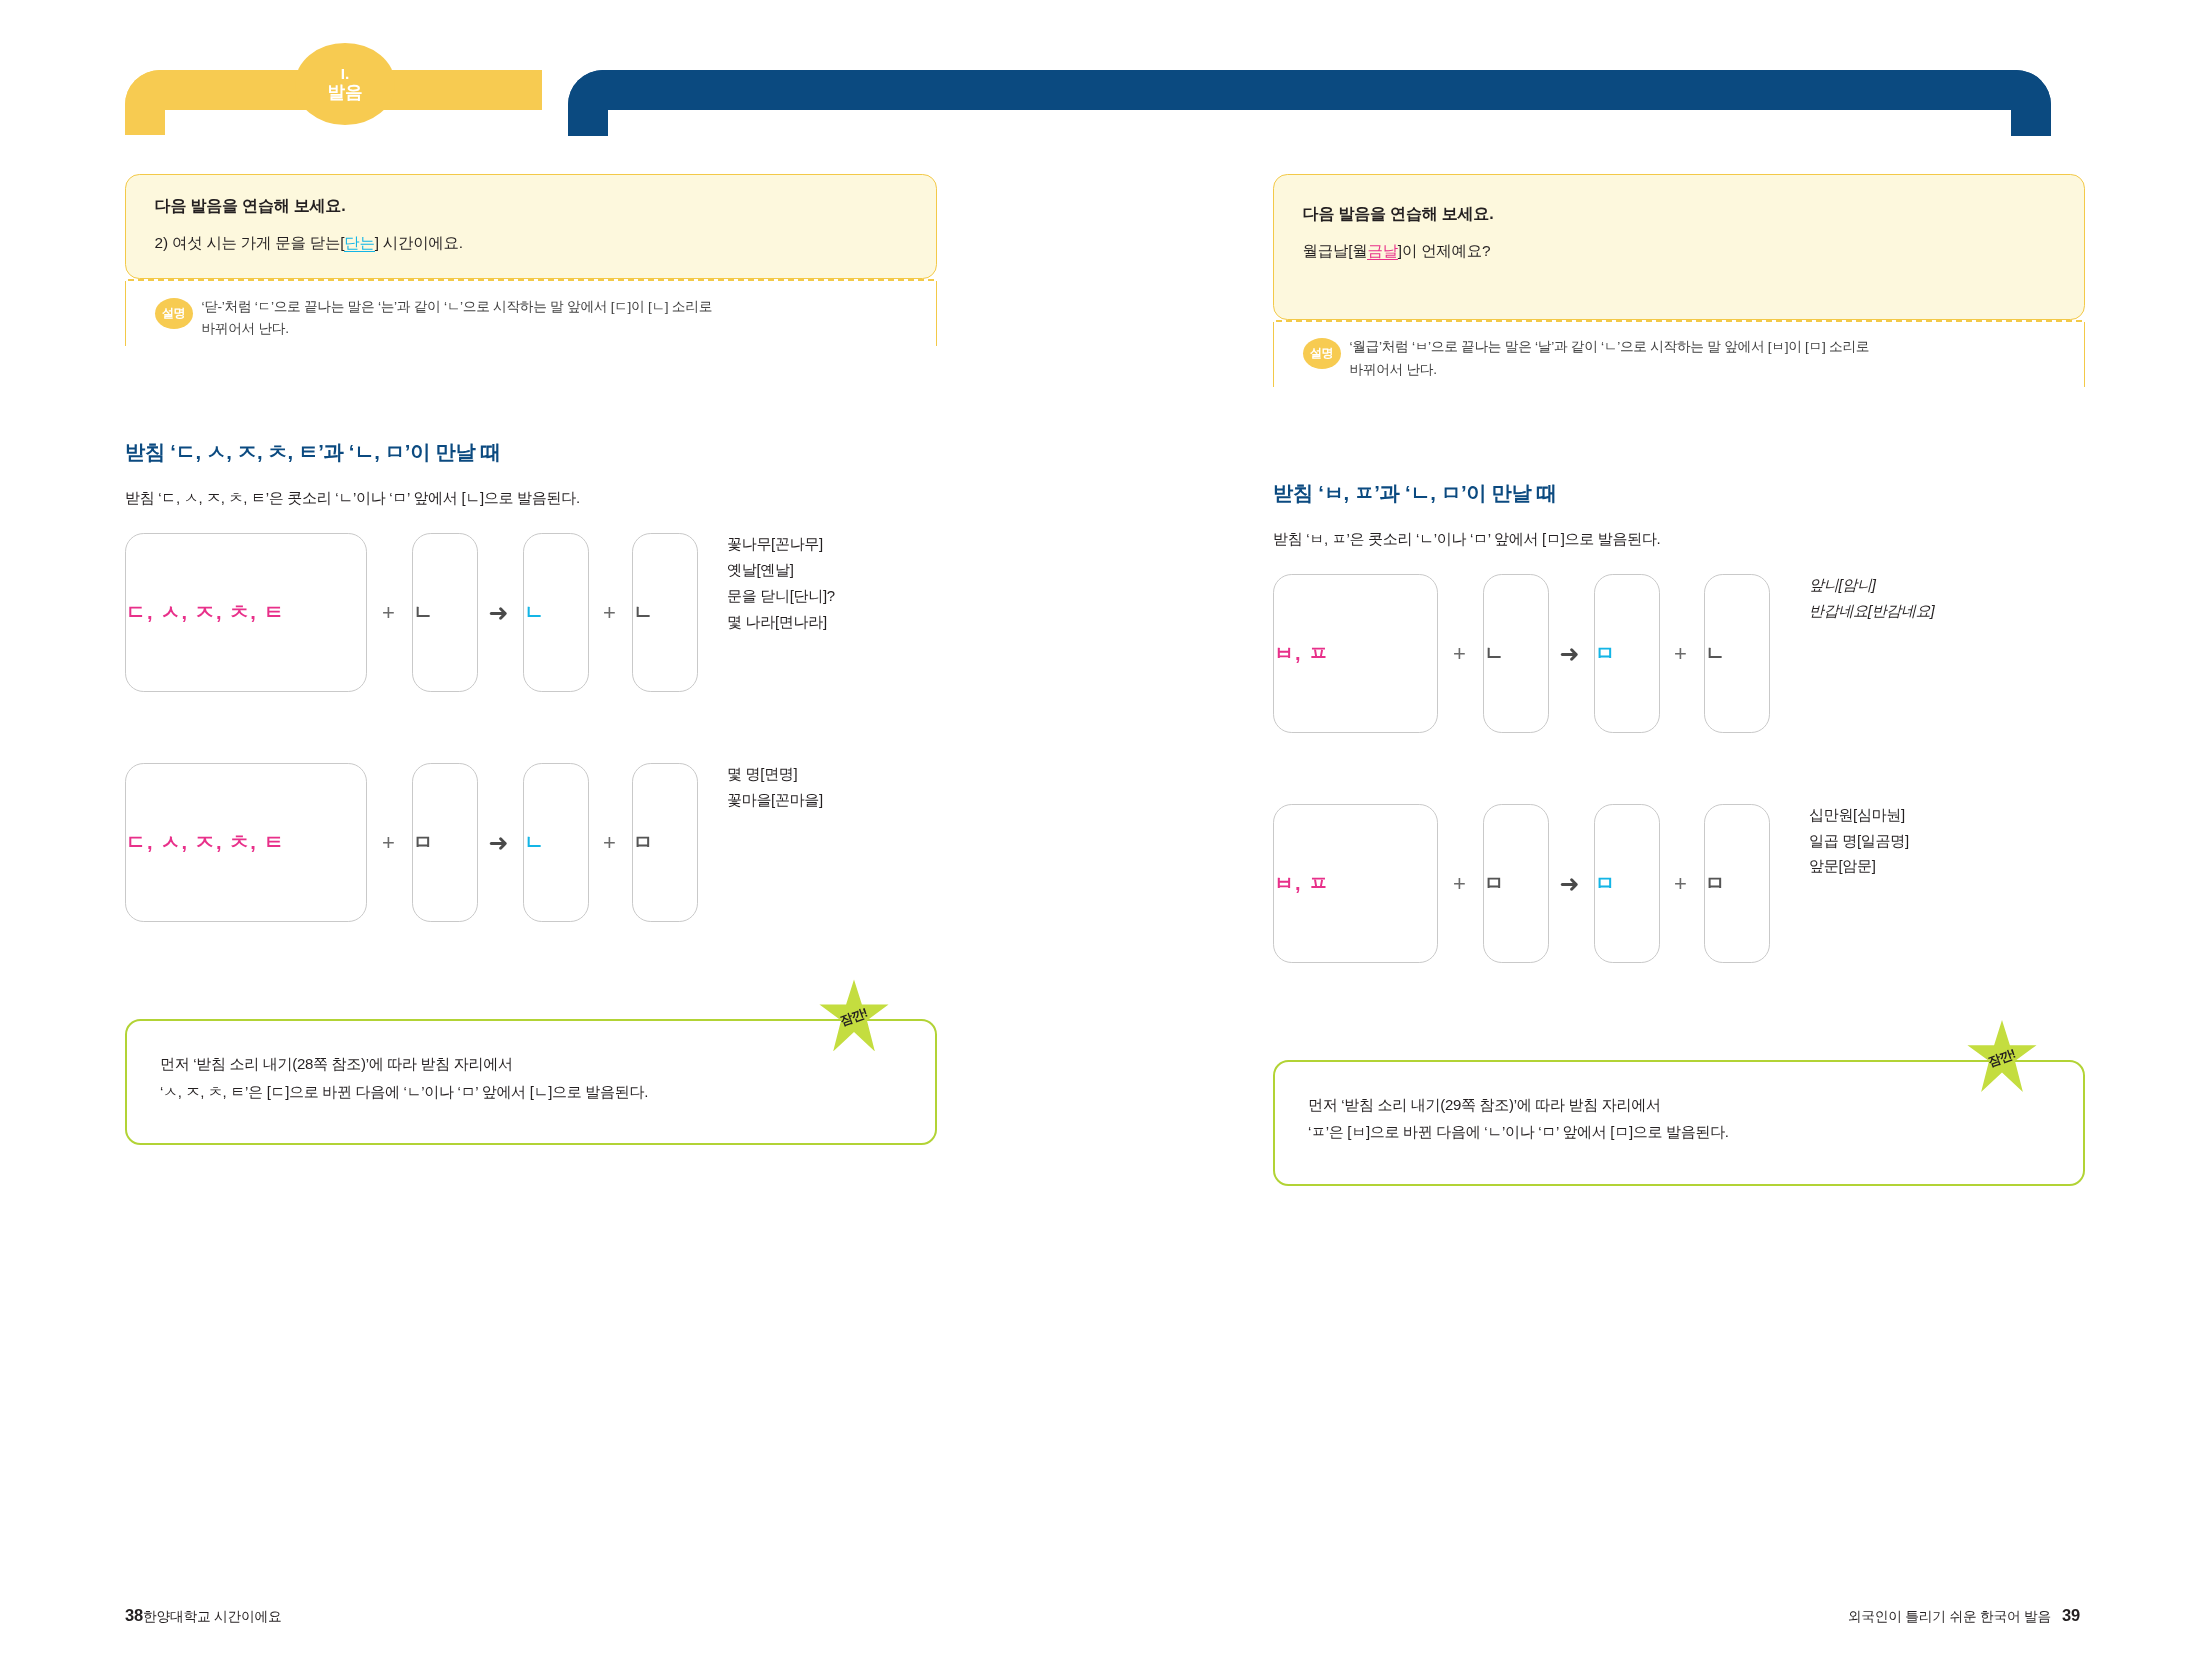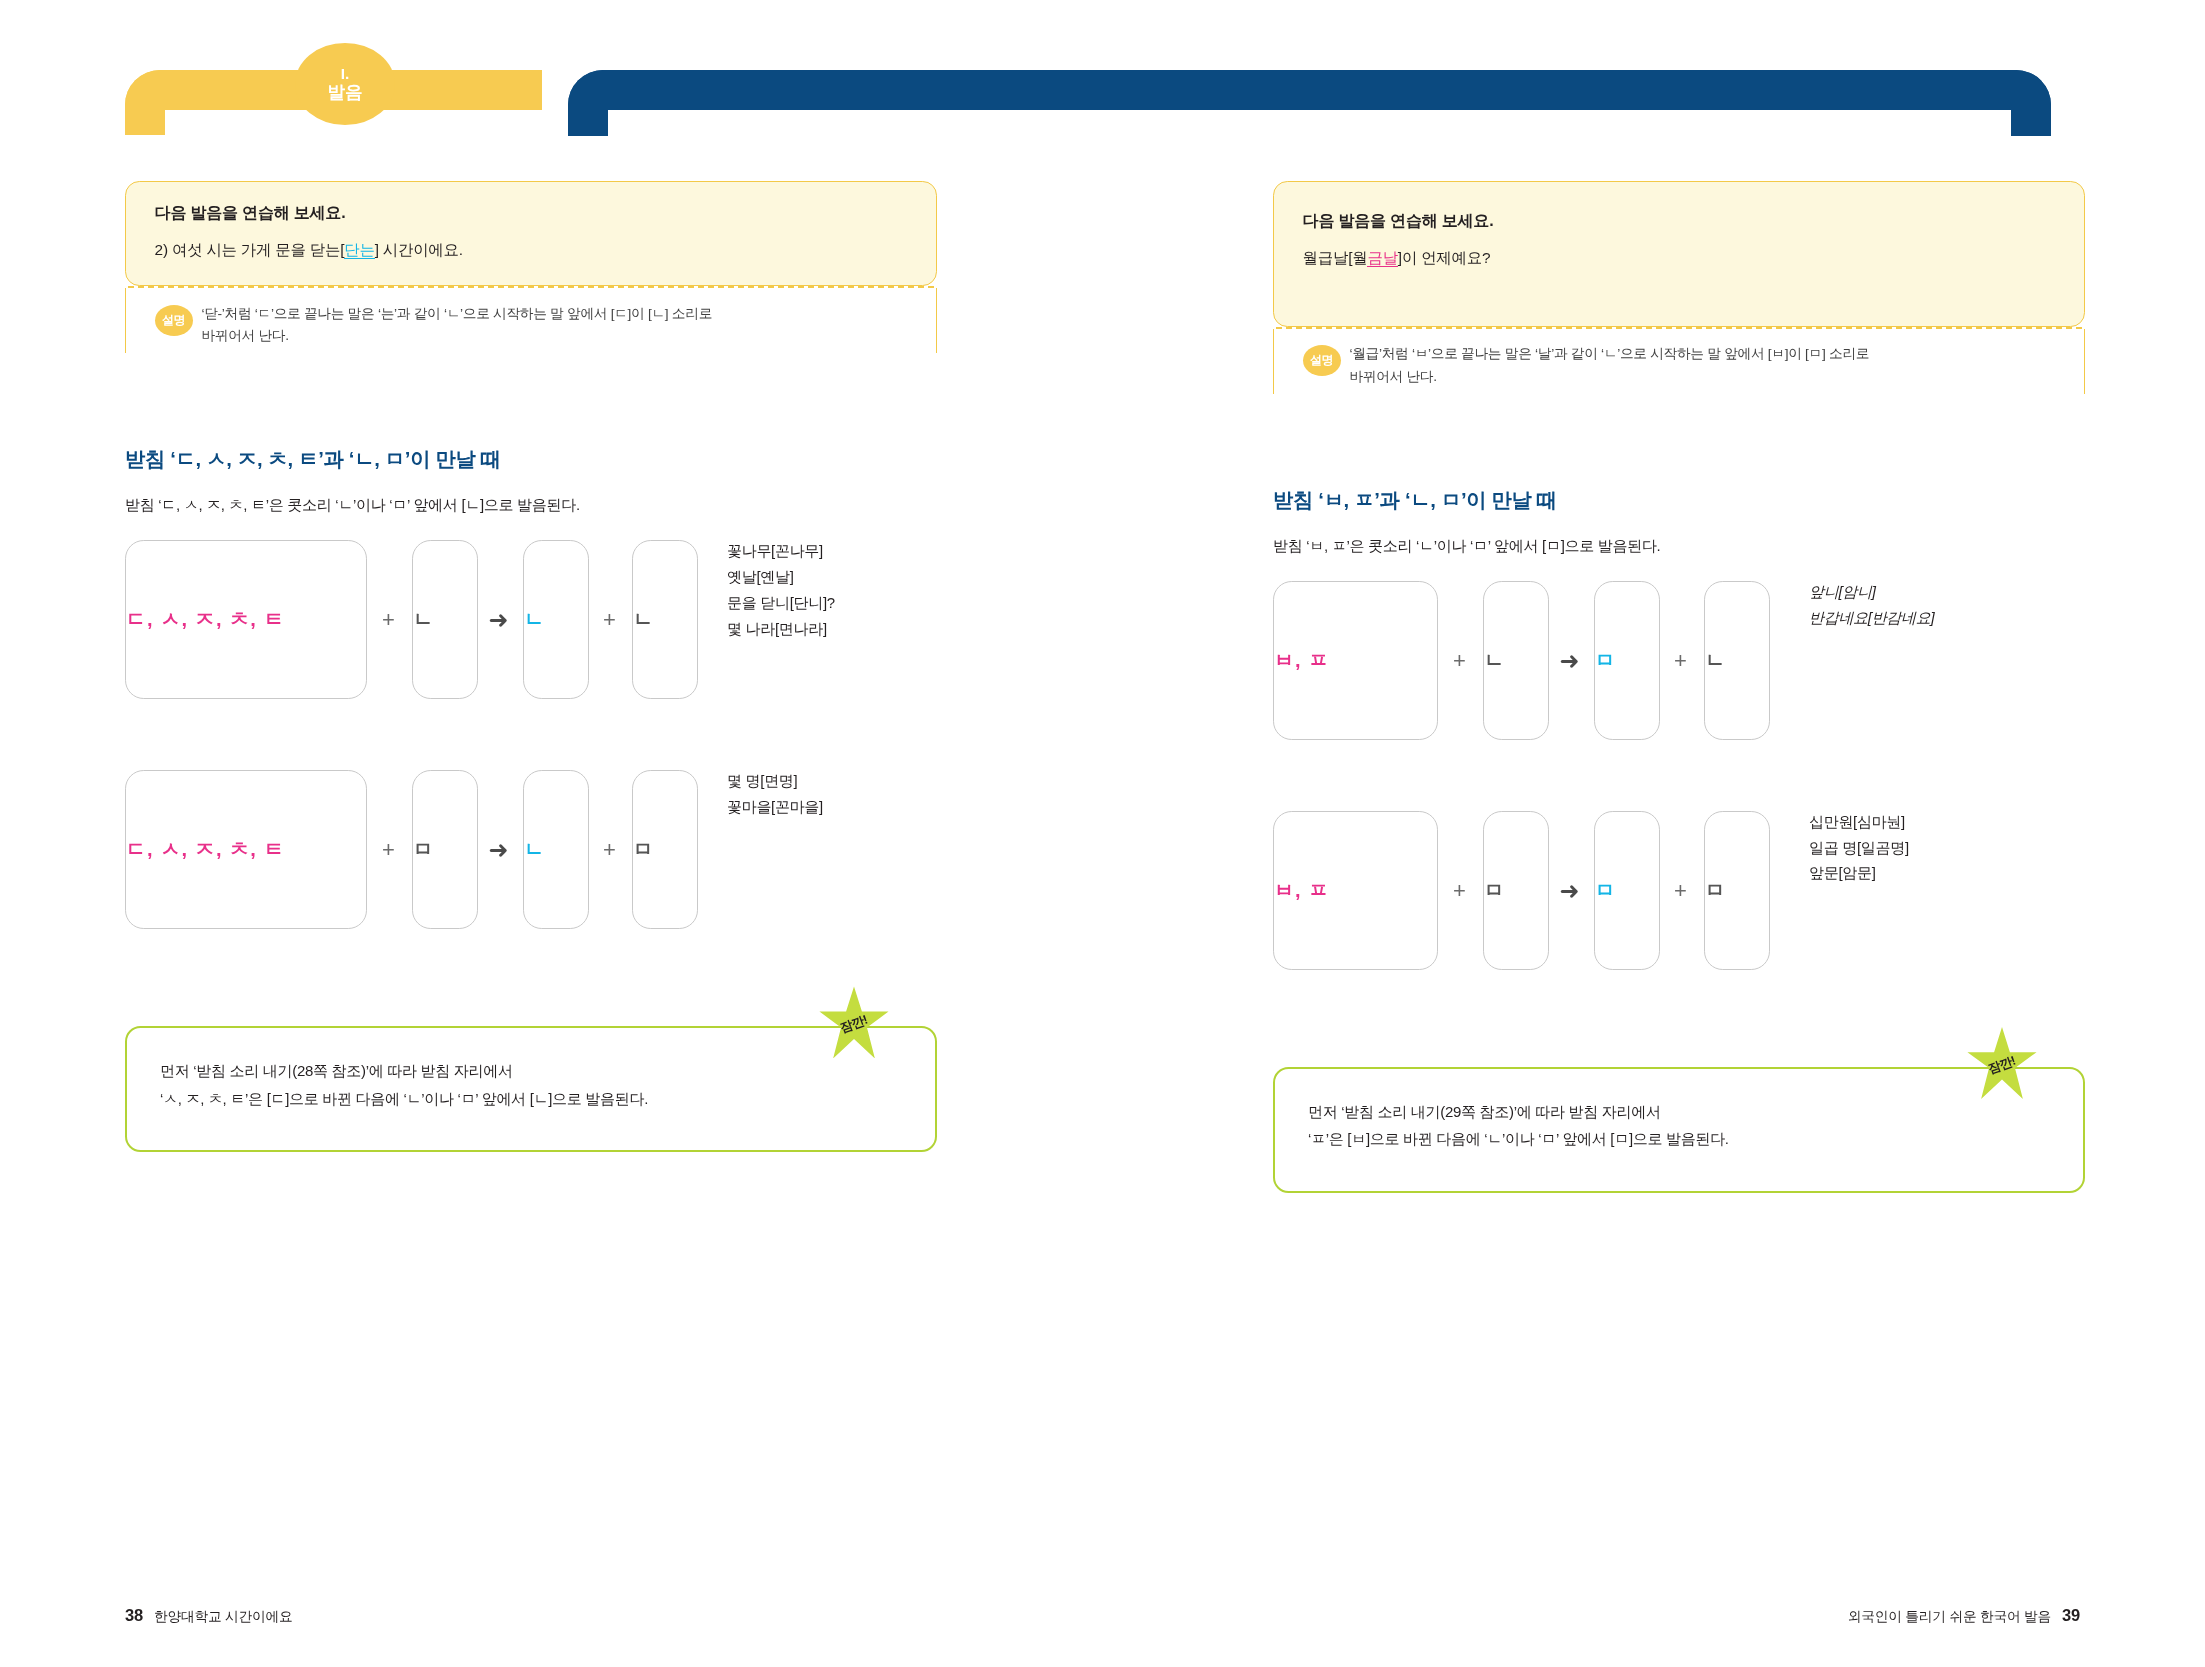--- a/index.html
+++ b/index.html
@@ -38,21 +38,21 @@
   .chapter-badge{
     position:absolute;left:295px;top:43px;width:100px;height:82px;
     background:#f7cb51;border-radius:50%;
     display:flex;flex-direction:column;align-items:center;justify-content:center;
     color:#ffffff;z-index:5;
   }
   .chapter-badge .num{font-size:15.4px;font-weight:bold;line-height:1.05;}
   .chapter-badge .nm{font-size:17.6px;font-weight:bold;line-height:1.15;}
 
   
-  .col{position:absolute;top:181px;width:824px;}
+  .col{position:absolute;top:174px;width:824px;}
   .col-left{left:125px;}
   .col-right{left:1273px;}
 
   
   .practice-wrap{position:relative;width:812px;}
   .practice-box{
     background:#fdf8dd;border:1.6px solid #f3c948;
     border-radius:14.3px;
     padding:21px 28.6px 24px 28.6px;
     box-sizing:border-box;
@@ -149,21 +149,21 @@
   }
 
   
   .footer{
     position:absolute;bottom:41px;font-size:13.7px;color:#231f20;letter-spacing:-0.2px;
     display:flex;align-items:baseline;
   }
   .footer-left{left:125px;}
   .footer-right{right:125px;}
   .footer .pg{font-size:16.5px;font-weight:bold;}
-  .footer-left .pg{margin-right:11px;}
+  .footer-left .pg{}
   .footer-right .pg{margin-left:11px;}
 </style>
 </head>
 <body>
 
 <div class="page">
 
   <div class="header-band">
     <div class="ribbon-yellow"></div>
     <div class="ribbon-navy"></div>

